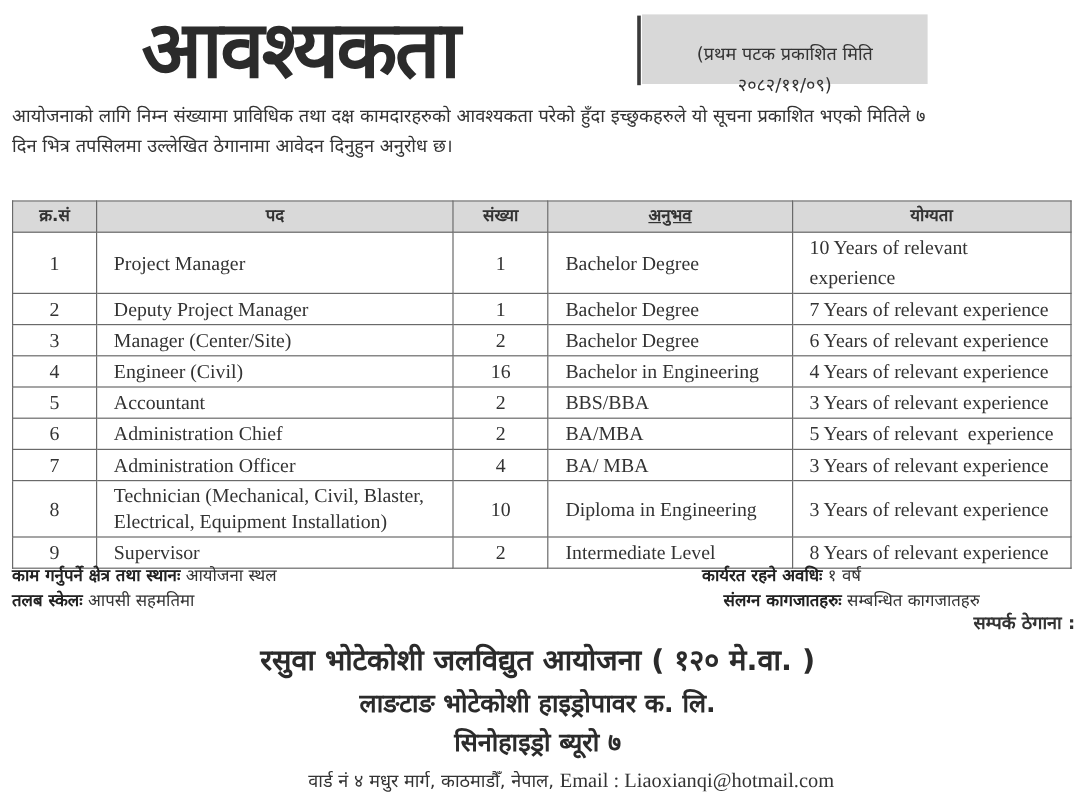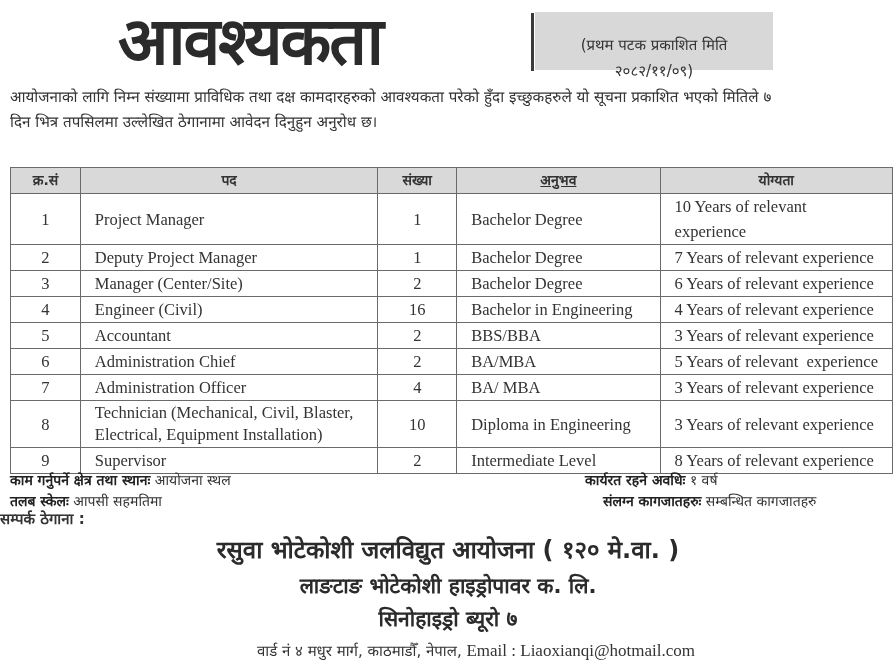--- a/index.html
+++ b/index.html
@@ -15,21 +15,21 @@
   table.jobs { position: absolute; left: 10px; top: 167px; width: 883px; border-collapse: collapse;
                font-family: "Liberation Serif", serif; font-size: 16.5px; color: #333; }
   table.jobs th, table.jobs td { border: 1.5px solid #6a6a6a; padding: 0 14px; height: 25px; line-height: 25px; }
   table.jobs th { background: #d9d9d9; font-family: "DejaVu Sans", sans-serif; font-weight: bold; font-size: 14px; text-align: center; }
   table.jobs td.c { text-align: center; }
   table.jobs td.multi { line-height: 22px; height: 46px; }
   .col-sn { width: 44px; } .col-post { width: 303px; } .col-num { width: 54px; }
   .col-qual { width: 193px; text-decoration: underline; }
   .info { position: absolute; font-size: 14px; line-height: 20px; color: #333; white-space: nowrap; }
   .info b { font-weight: bold; color: #222; }
-  .contact-h { position: absolute; left: 0; width: 896px; top: 508px; text-align: left; font-size: 15px; font-weight: bold; color:#333; }
+  .contact-h { position: absolute; left: 0; width: 896px; top: 508px; text-align: right; font-size: 15px; font-weight: bold; color:#333; }
   .org { position: absolute; left: 0; width: 896px; text-align: center; font-weight: bold; color: #2b2b2b; white-space: nowrap; }
   .addr { position: absolute; left: 0; width: 896px; top: 640px; text-align: center; font-size: 15px; color:#333; white-space: nowrap; padding-left: 28px; }
   .addr .en { font-family: "Liberation Serif", serif; font-size: 17px; }
 </style>
 </head>
 <body>
 
 <div class="title">आवश्यकता</div>
 <div class="vbar"></div>
 <div class="datebox">

